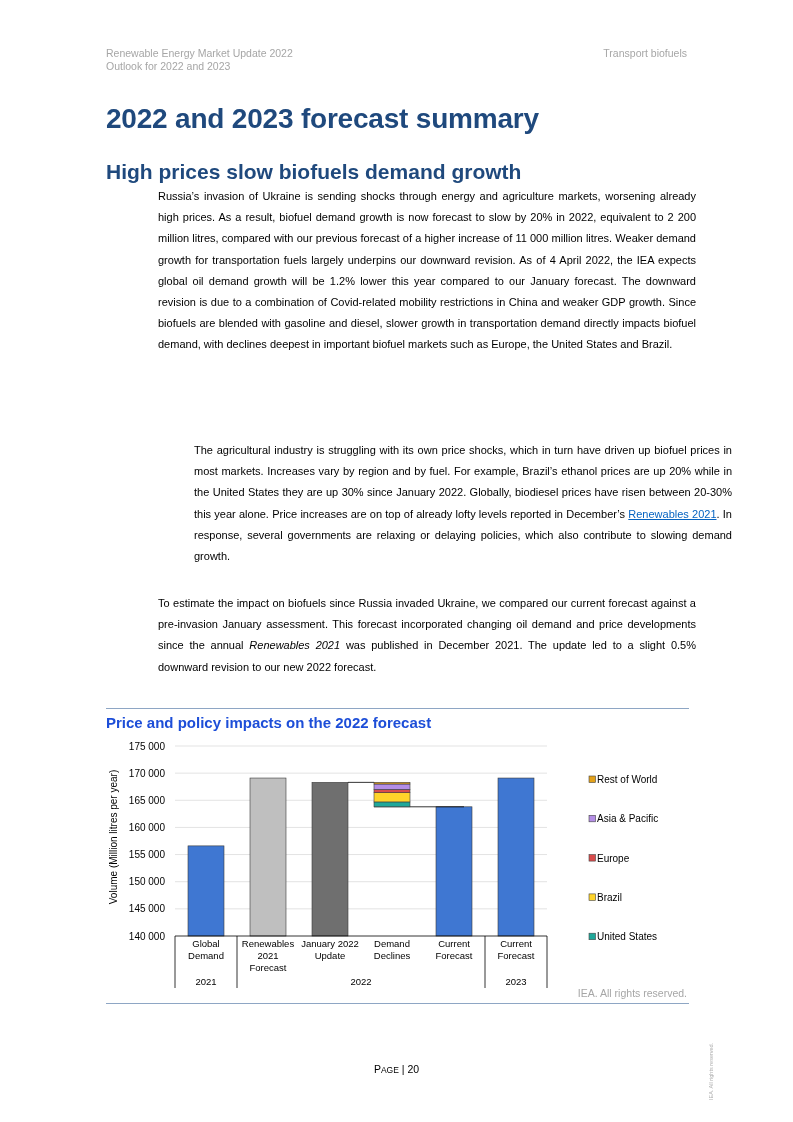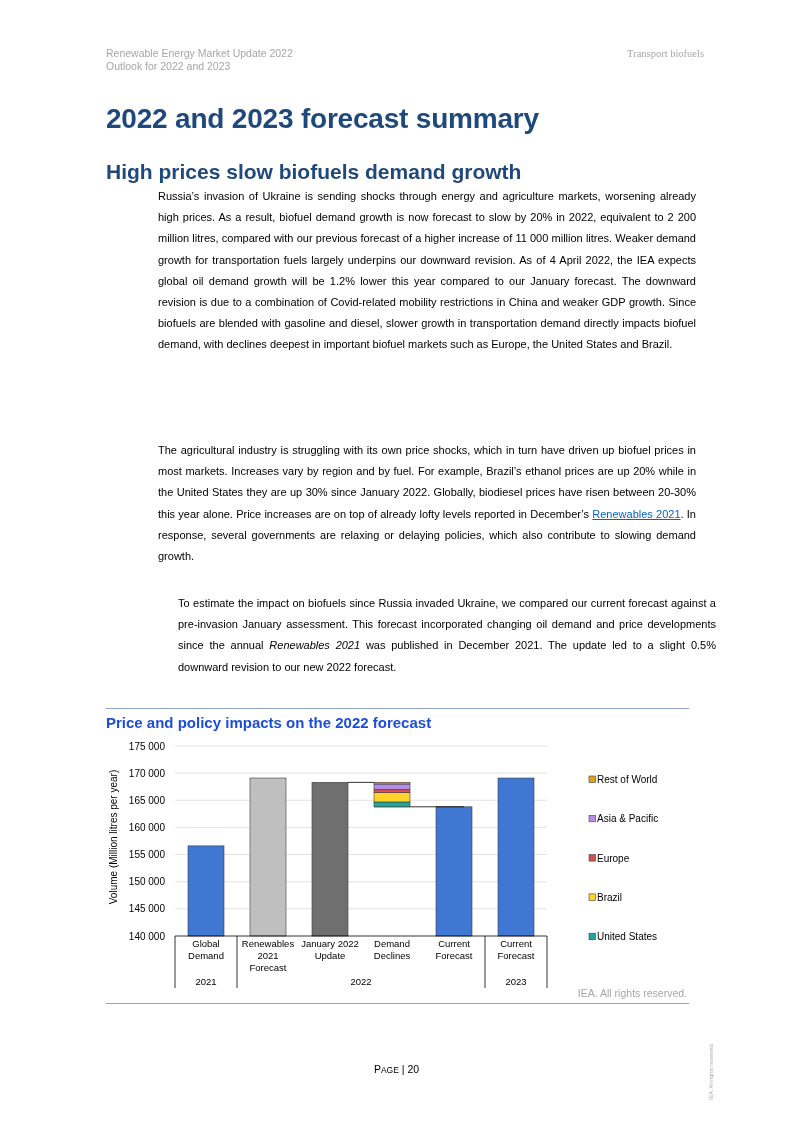--- a/index.html
+++ b/index.html
@@ -1,25 +1,25 @@
 <!DOCTYPE html>
 <html><head>
 <meta charset="utf-8">
 <style>
   html, body { margin: 0; padding: 0; background: #ffffff; }
   body { width: 793px; height: 1122px; position: relative; overflow: hidden; font-family: "Liberation Sans", sans-serif; color: #000; }
   .hdr { position: absolute; top: 47px; font-size: 10.5px; color: #a6a6a6; line-height: 13px; }
   .hdr-left { left: 106px; }
-  .hdr-right { right: 89px; text-align: right; font-family: Liberation Serif, serif; }
+  .hdr-right { right: 106px; text-align: right; }
   h1 { position: absolute; left: 106px; top: 103px; margin: 0; font-size: 28px; font-weight: bold; color: #1f497d; letter-spacing: -0.2px; }
   h2 { position: absolute; left: 106px; top: 160px; margin: 0; font-size: 21px; font-weight: bold; color: #1f497d; }
   .body-text { position: absolute; left: 158px; width: 538px; font-size: 11px; line-height: 21.2px; text-align: justify; margin: 0; color: #000; }
   .p1 { top: 186px; }
-  .p2 { top: 440px; }
-  .p3 { top: 593px; margin-left: 20px; }
+  .p2 { top: 440px; margin-left: 36px; }
+  .p3 { top: 593px; }
   a.link { color: #0563c1; text-decoration: underline; }
   .rule { position: absolute; left: 106px; width: 583px; height: 1px; background: #8ea6c4; }
   .rule-top { top: 708px; }
   .rule-bot { top: 1003px; }
   .fig-title { position: absolute; left: 106px; top: 714px; font-size: 15px; font-weight: bold; color: #1d4ed8; }
   #chart { position: absolute; left: 100px; top: 735px; }
   .credit { position: absolute; right: 106px; top: 987px; font-size: 10.5px; color: #a6a6a6; }
   .page-num { position: absolute; left: 0; width: 793px; top: 1063px; text-align: center; font-size: 10.5px; color: #000; }
   .page-num .sc { font-size: 10.5px; }
   .page-num .sc-small { font-size: 8.5px; }

